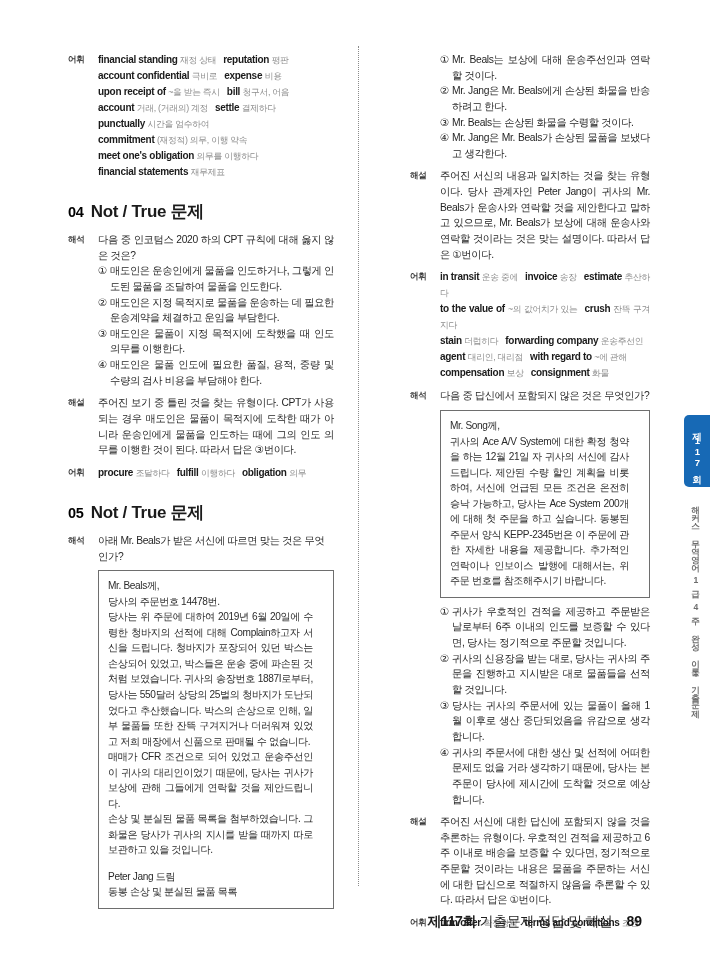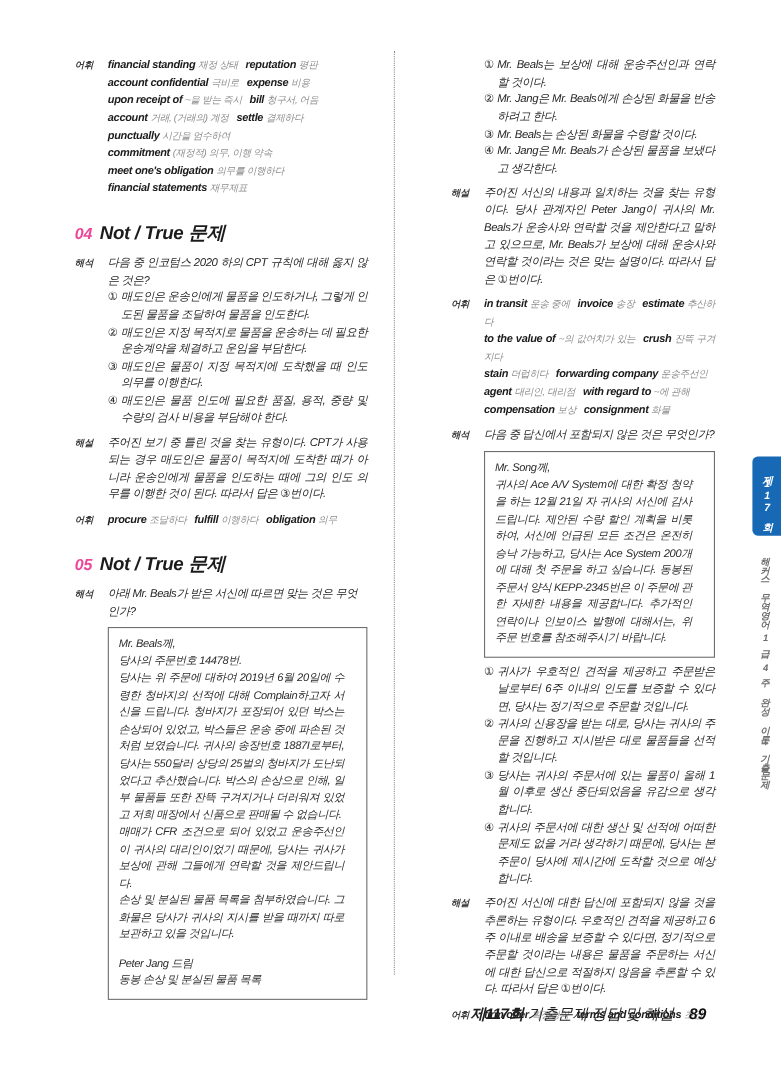--- a/index.html
+++ b/index.html
@@ -7,21 +7,21 @@
   body {
     width: 710px;
     height: 971px;
     background: #ffffff;
     font-family: "Liberation Sans", "DejaVu Sans", sans-serif;
     color: #2b2b2b;
     position: relative;
     overflow: hidden;
   }
 
-  .page { position: relative; width: 710px; height: 971px; font-style: italic; }
+  .page { position: relative; width: 710px; height: 971px; }
 
   
   .columns {
     position: absolute;
     top: 52px;
     left: 68px;
     width: 582px;
     height: 810px;
     display: flex;
     gap: 0;
@@ -52,21 +52,21 @@
 
   .qhead {
     display: flex;
     align-items: baseline;
     gap: 7px;
     margin: 20px 0 9px 0;
   }
   .qnum {
     font-size: 14.5px;
     font-weight: bold;
-    color: #ec4899;
+    color: #000000;
     letter-spacing: -0.2px;
   }
   .qtype {
     font-size: 17px;
     font-weight: bold;
     color: #1b1b1b;
     letter-spacing: -0.3px;
   }
 
   .row {

